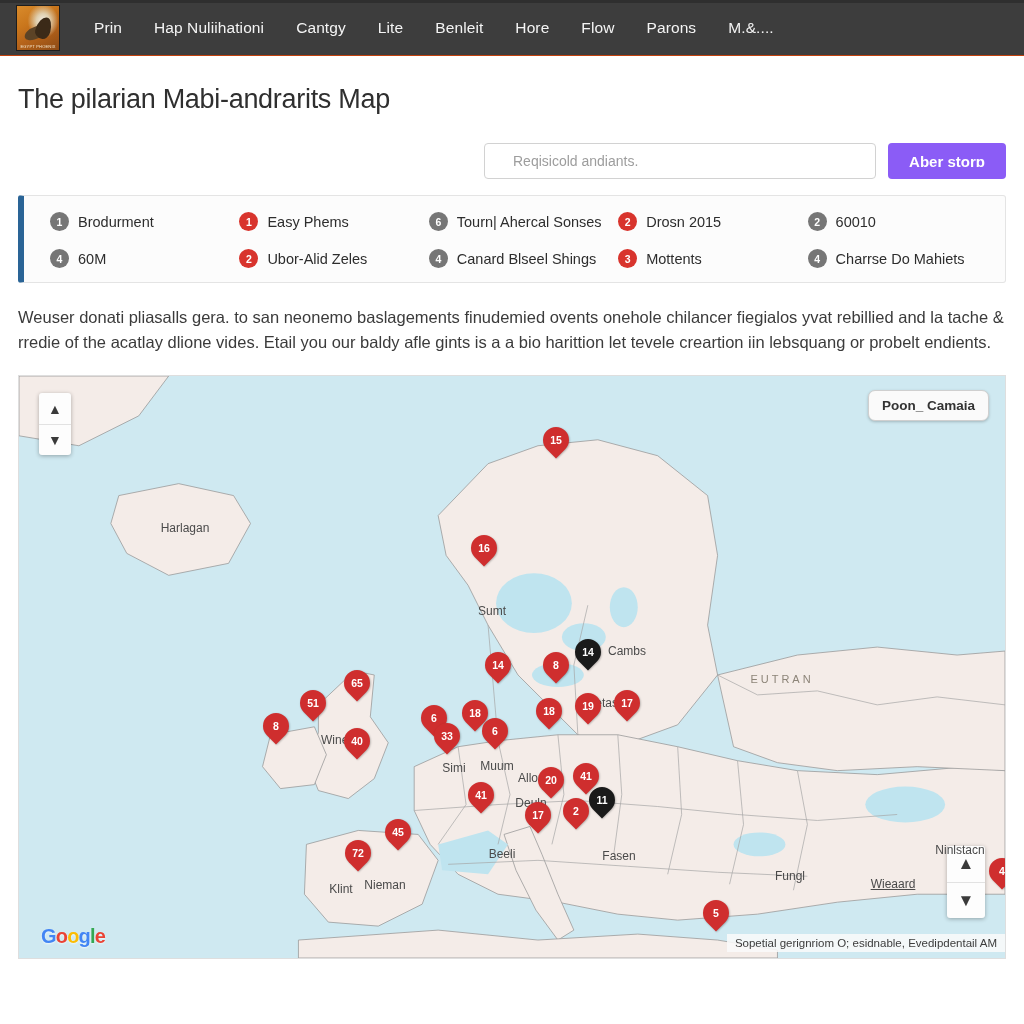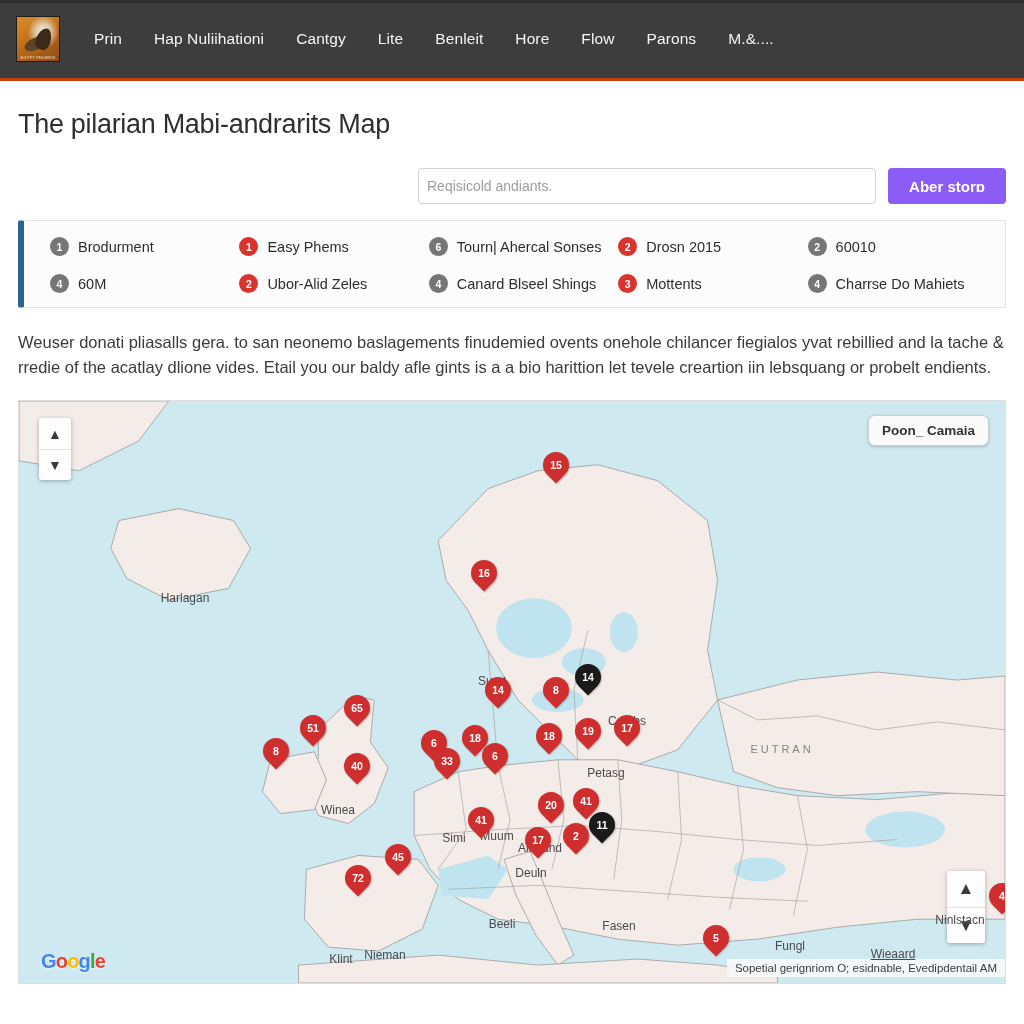--- a/index.html
+++ b/index.html
@@ -7,26 +7,26 @@
   html, body {
     width: 1024px;
     height: 1024px;
     overflow: hidden;
     background: #ffffff;
     font-family: "Liberation Sans", sans-serif;
   }
 
   
   .navbar {
-    height: 81px;
+    height: 56px;
     background: #3d3d3d;
     display: flex;
     align-items: center;
     padding: 0 0 0 16px;
-    border-bottom: 3px solid #c2410c;
+    border-bottom: 1px solid #c2410c;
     position: relative;
   }
   .navbar::before {
     content: "";
     position: absolute;
     top: 0; left: 0; right: 0;
     height: 3px;
     background: #2f2f2f;
   }
   .brand-logo {
@@ -95,25 +95,25 @@
 
   
   .search-row {
     display: flex;
     justify-content: flex-end;
     align-items: center;
     gap: 12px;
     margin-top: 28px;
   }
   .search-input {
-    width: 458px;
+    width: 392px;
     height: 36px;
     border: 1px solid #d2d2d2;
     border-radius: 4px;
-    padding: 0 8px;
+    padding: 0 28px;
     font-size: 14px;
     color: #3b82f6;
     font-family: "Liberation Sans", sans-serif;
     background: #fff;
     outline: none;
   }
   .search-input::placeholder { color: #9d9d9d; }
   .search-button {
     height: 36px;
     min-width: 118px;
@@ -276,21 +276,20 @@
   }
   .marker.dark .pin { background: #1a1a1a; }
 
   .map-label {
     position: absolute;
     font-size: 12px;
     color: #4a4a4a;
     transform: translate(-50%, -50%);
     white-space: nowrap;
     pointer-events: none;
-    margin-top: 45px;
   }
   .map-label.region {
     font-size: 11px;
     letter-spacing: 3px;
     color: #8c8478;
   }
 </style>
 </head>
 <body>
 

